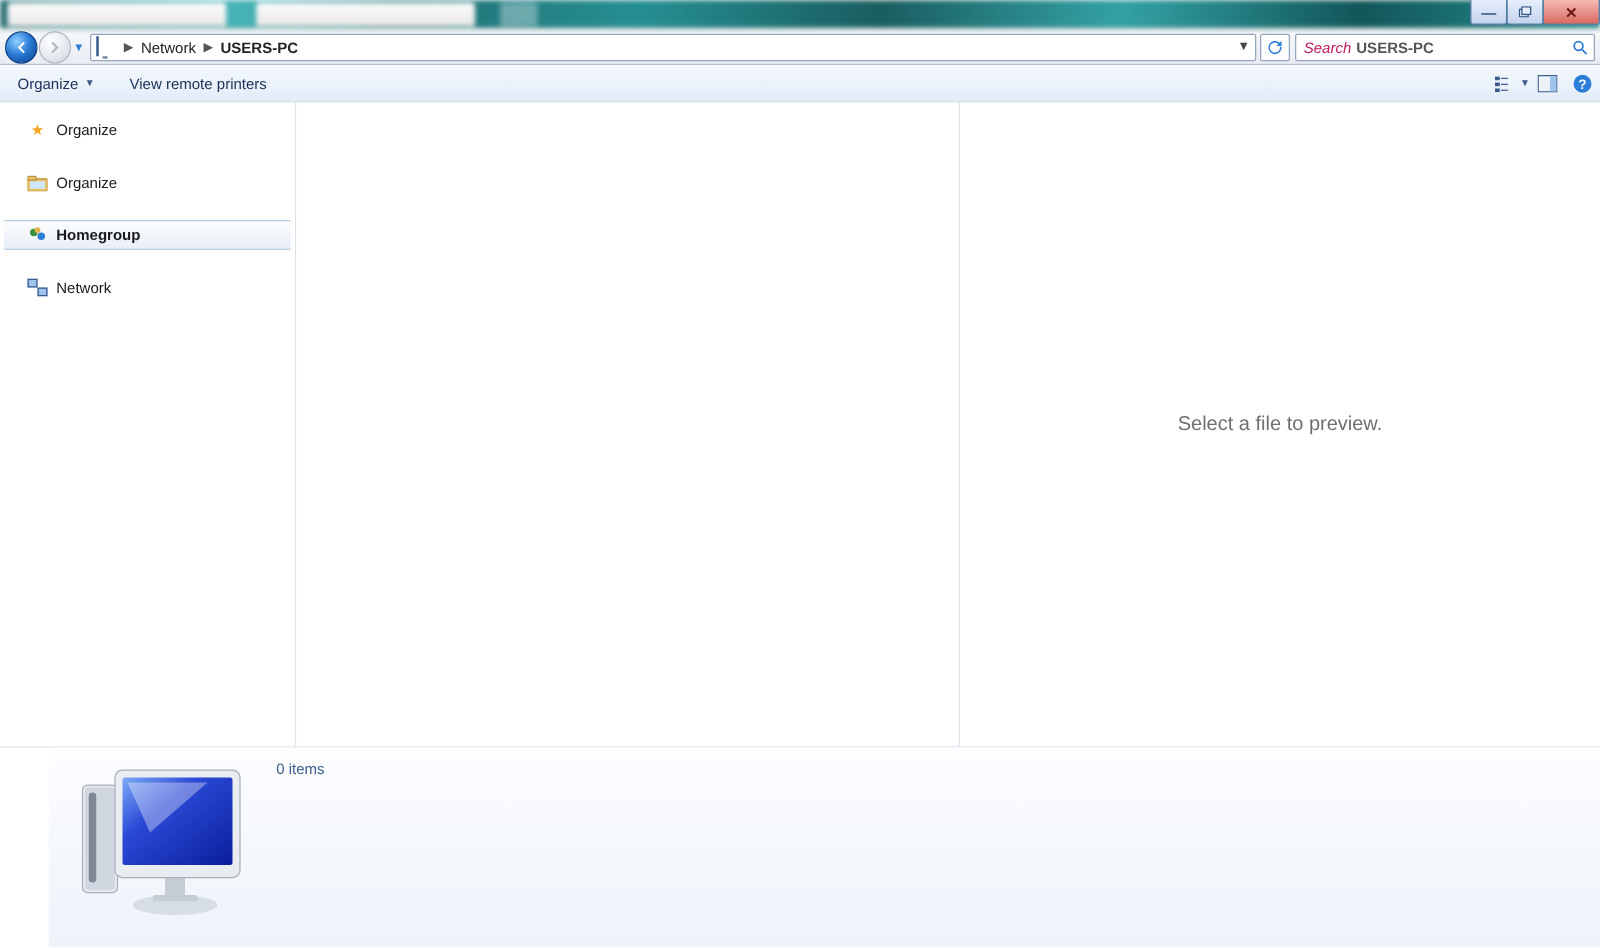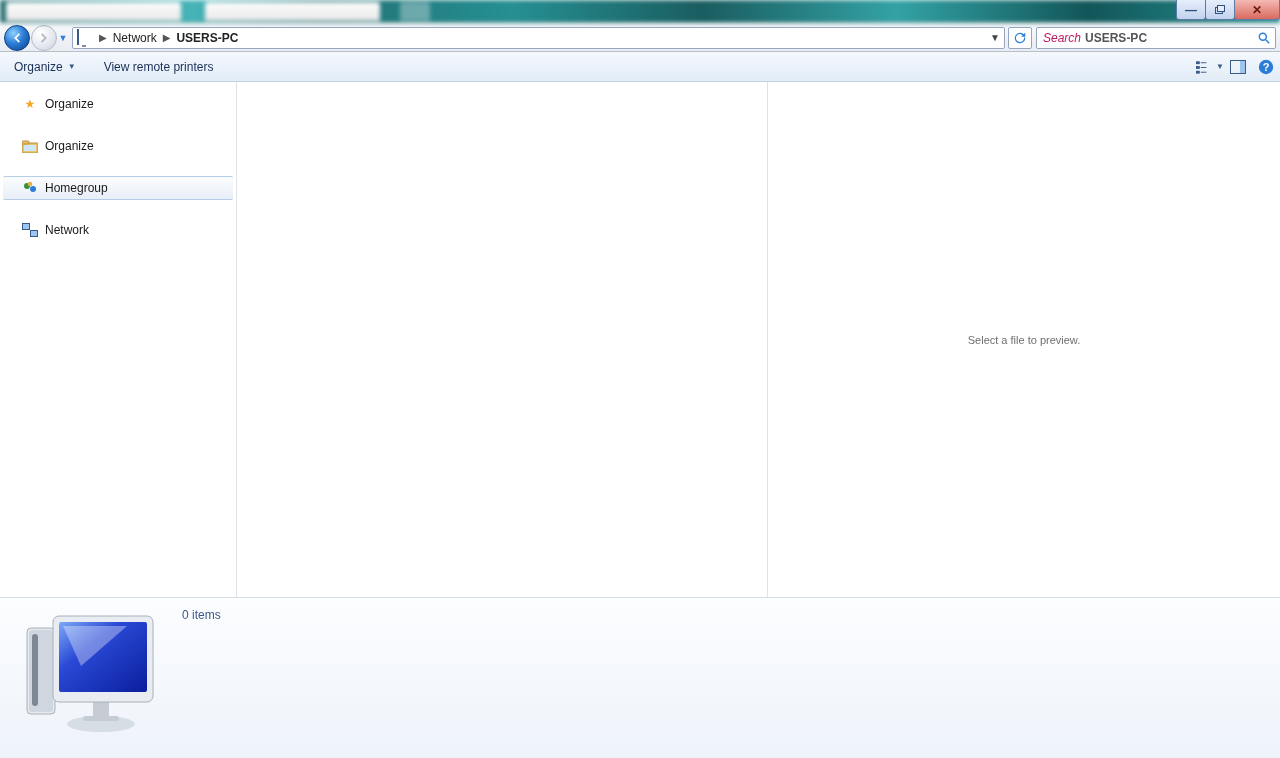--- a/index.html
+++ b/index.html
@@ -109,37 +109,37 @@
 }
 .sb-item {
   height:24px; display:flex; align-items:center; gap:7px;
   padding-left:22px; font-size:12px; color:#1a1a1a; cursor:pointer;
   margin-bottom:18px;
 }
 .sb-item .ico { width:16px; height:16px; display:flex; align-items:center; justify-content:center; }
 .sb-item.selected {
   background: linear-gradient(#fcfdfe,#e8eff8);
   border:1px solid #b6cde6; border-left:none; border-right:none;
-  border-radius:2px; margin-left:3px; margin-right:3px; padding-left:19px;
+  border-radius:2px; margin-left:3px; margin-right:3px; padding-left:19px;font-weight:bold;
 }
 
 .content {
   width:531px; border-right:1px solid #dfe3e9; background:#fff;
 }
 
 .preview {
   flex:1; display:flex; align-items:center; justify-content:center;
   background:#fff;
 }
-.preview .msg { color:#6f6f6f; font-size:11px; }
+.preview .msg { color:#6f6f6f; font-size:16px; }
 
 
 .details {
   height:160px; background: linear-gradient(#fcfdff,#eef3fa);
-  display:flex; align-items:flex-start; padding:6px 14px 0 14px;
+  display:flex; align-items:flex-start; padding:6px 14px 0 14px;margin-left:39px;
 }
 .details .thumb { width:150px; display:flex; align-items:flex-start; justify-content:center; }
 .details .count { color:#3a5a8a; font-size:12px; margin-left:18px; margin-top:4px; }
 
 
 .star { color:#f5a623; }
 .monitor-mini { width:14px;height:12px;border:1px solid #3a5a8a;background:linear-gradient(#9fc4f0,#3a6fb7); position:relative;}
 .monitor-mini::after{content:"";position:absolute;left:4px;bottom:-3px;width:4px;height:2px;background:#7a8aa0;}
 .network-mini { position:relative; width:16px;height:14px;}
 .network-mini .m{position:absolute;width:8px;height:7px;border:1px solid #3a5a8a;background:#9fc4f0;}

